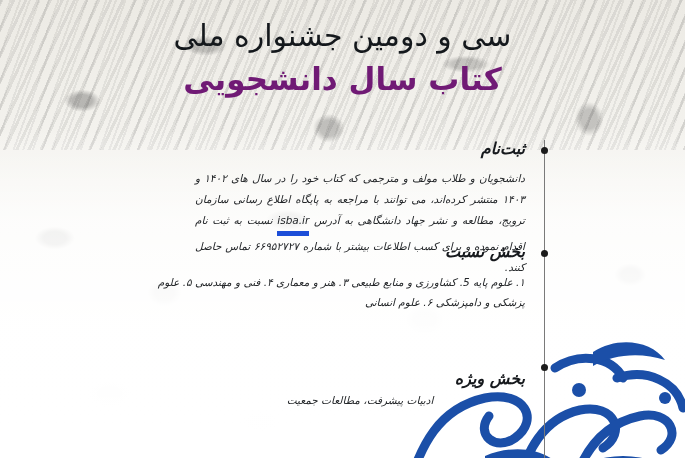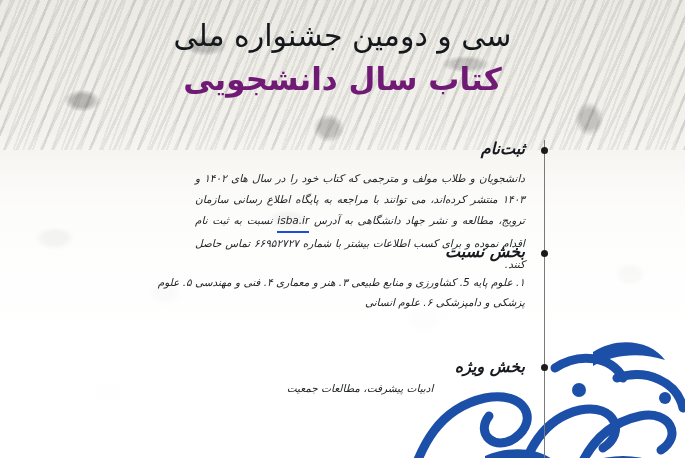--- a/index.html
+++ b/index.html
@@ -134,30 +134,30 @@
     color: #232629;
     line-height: 2.0;
     direction: rtl;
     text-align: justify;
     text-align-last: right;
   }
   .link-ltr {
     direction: ltr;
     unicode-bidi: embed;
     display: inline-block;
-    border-bottom: 2px solid #1d4ed8;
+    border-bottom: 5px solid #1d4ed8;
   }
 
   #sec-register { top: 138px; right: 160px; width: 330px; }
   #sec-register .sec-body { margin-top: 8px; }
 
   #sec-main { top: 241px; right: 160px; width: 400px; }
   #sec-main .sec-body { margin-top: 10px; font-size: 10.5px; line-height: 1.9; text-align: right; text-align-last: right; }
 
-  #sec-special { top: 356px; right: 160px; width: 330px; }
+  #sec-special { top: 368px; right: 160px; width: 330px; }
   #sec-special .sec-body { margin-top: 0; text-align: center; text-align-last: center; }
 
   .head-right { text-align: right; }
 </style>
 </head>
 <body>
 
 <div id="poster">
 
   <div class="bg-layer"></div>

